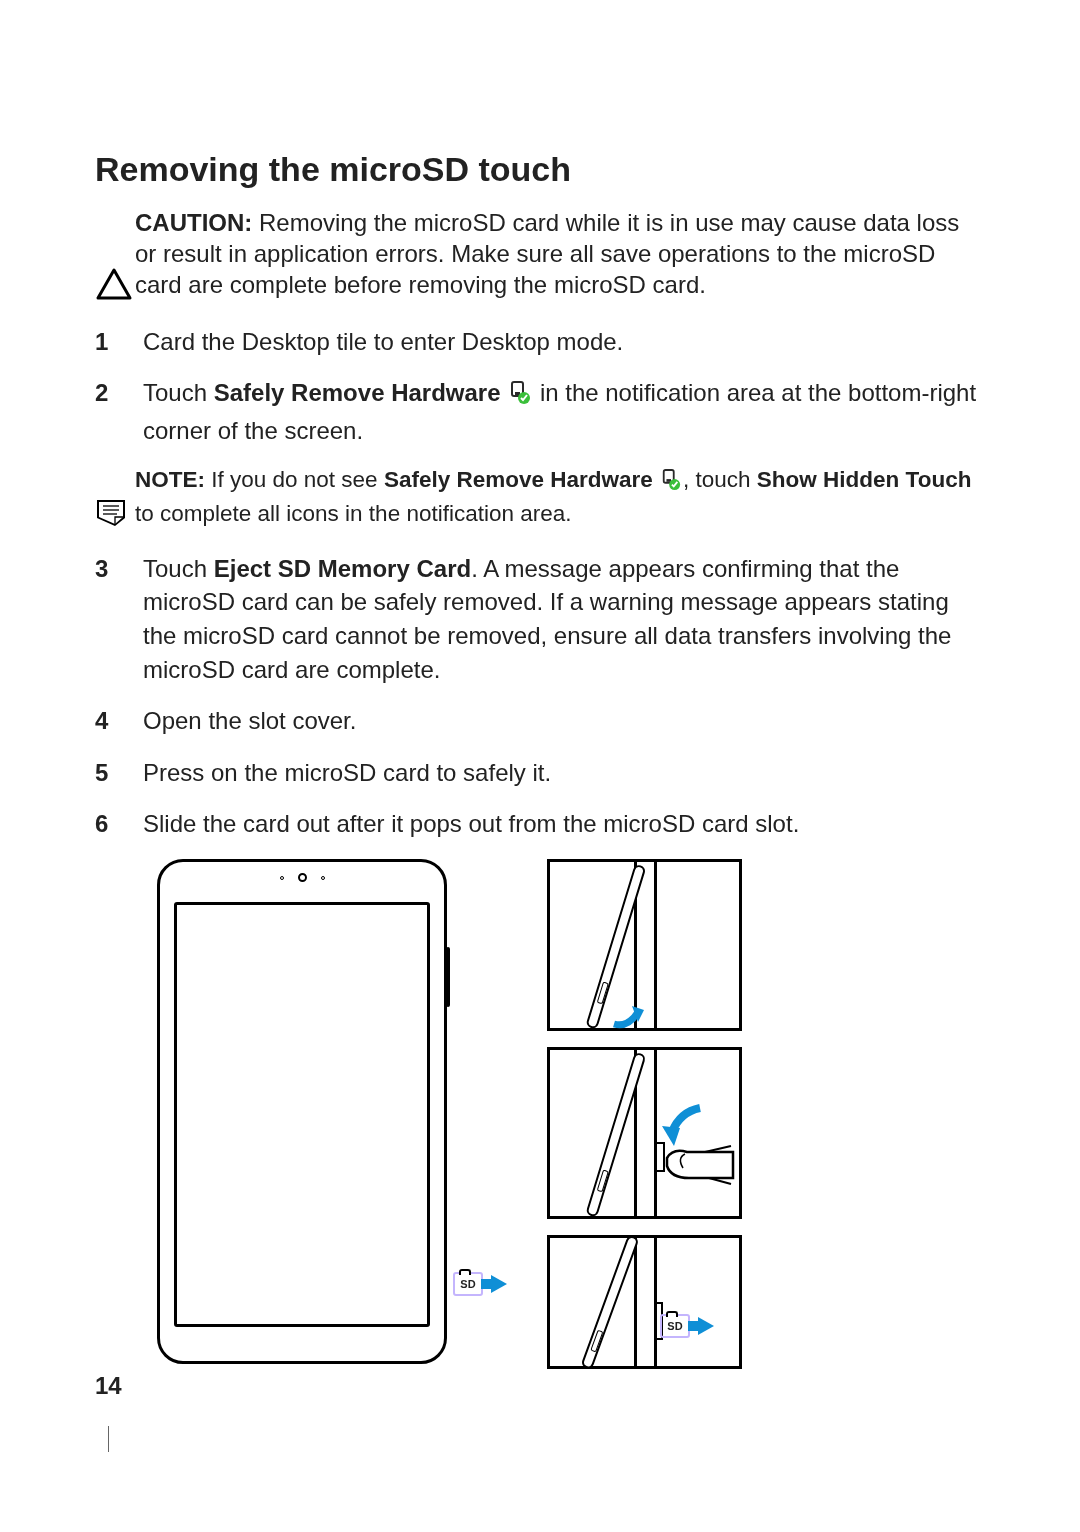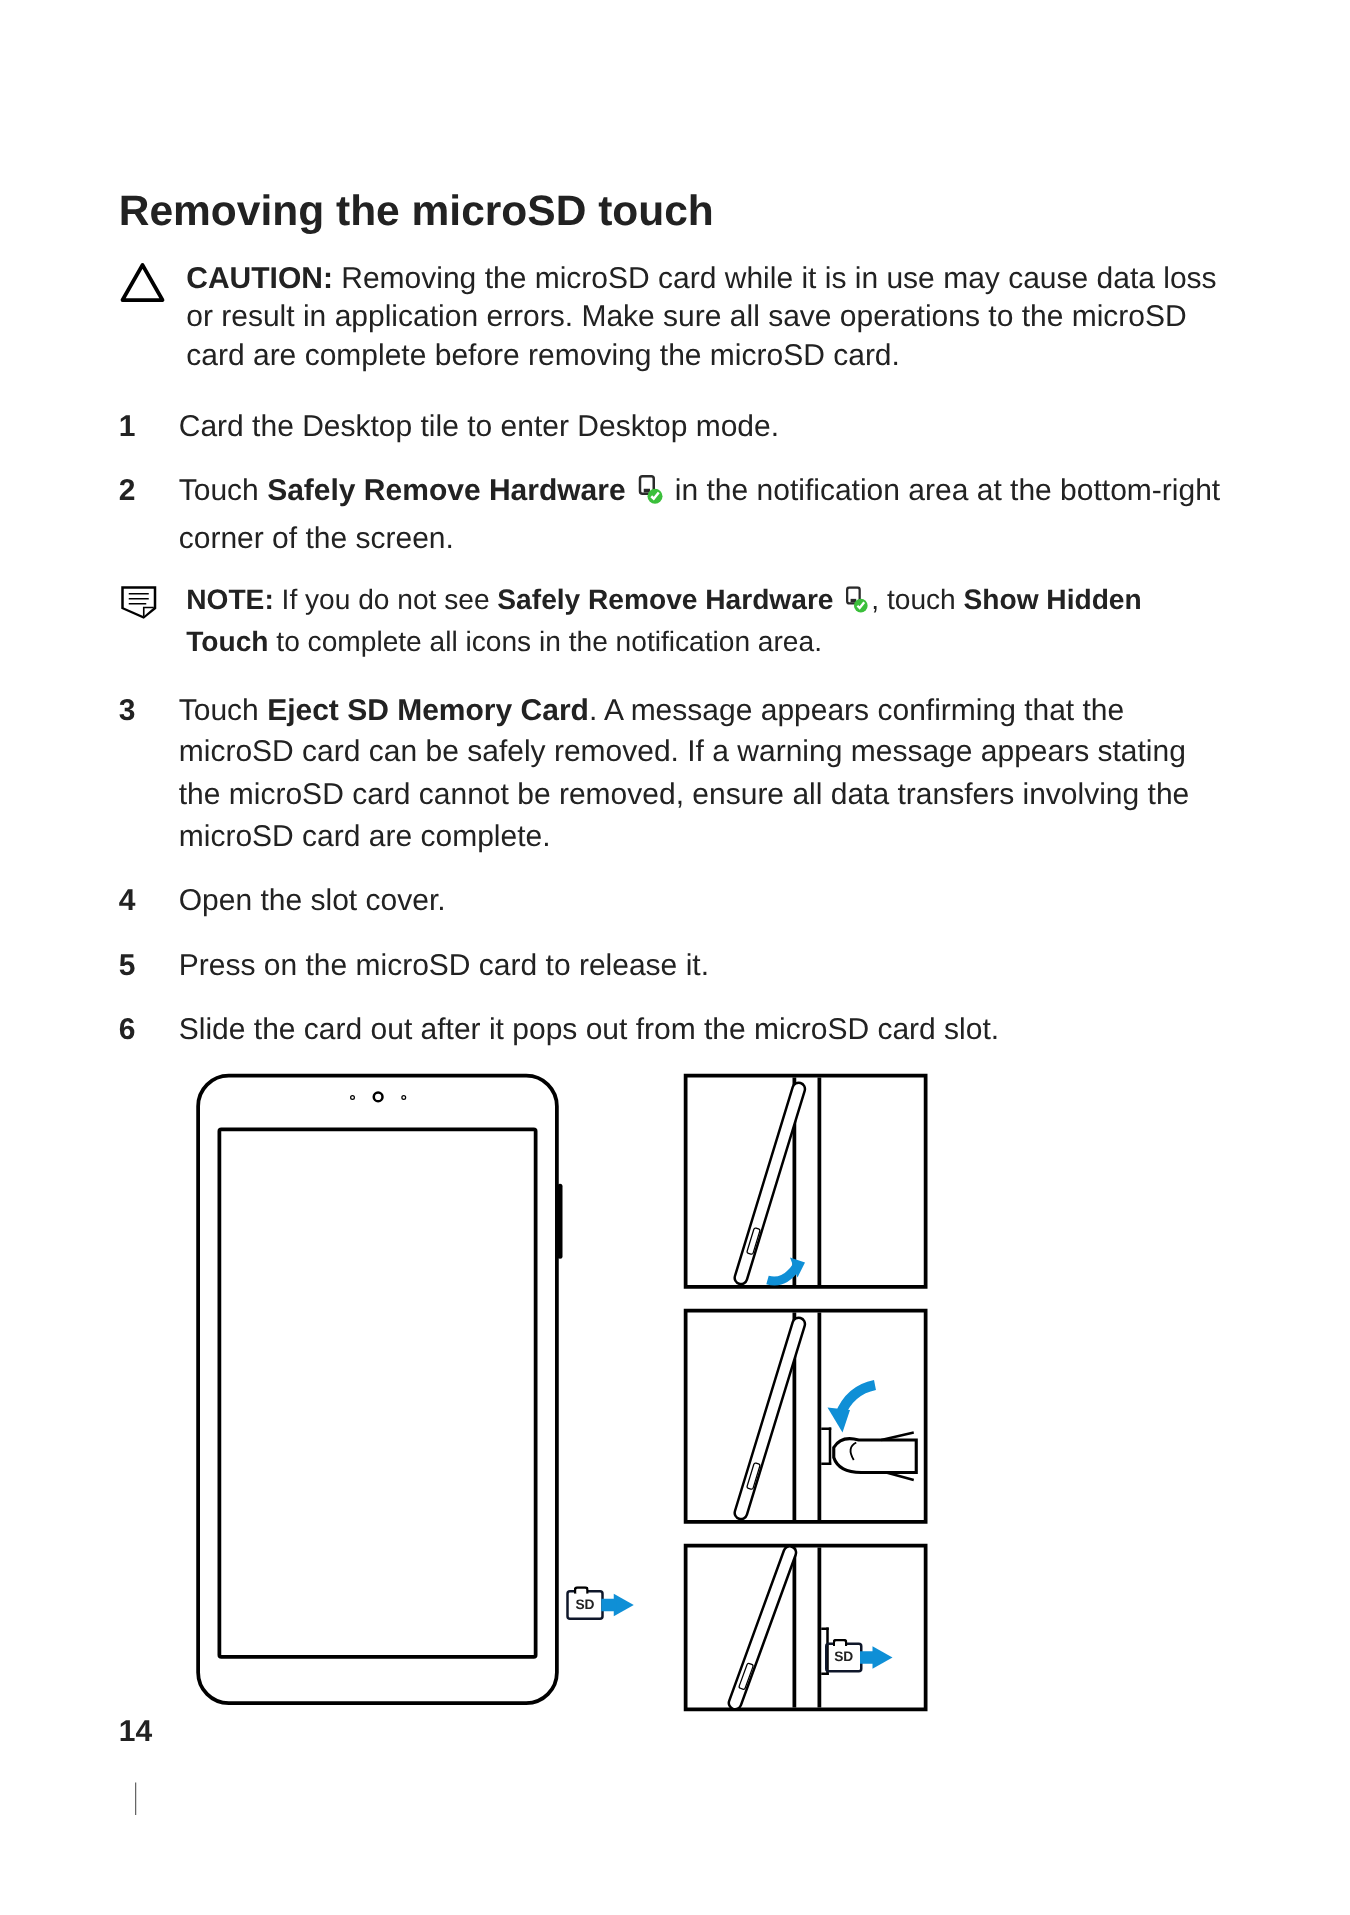--- a/index.html
+++ b/index.html
@@ -17,22 +17,21 @@
     padding: 150px 95px 0 95px;
   }
   h2.section-title {
     font-size: 34px;
     font-weight: 700;
     margin: 0 0 18px 0;
     letter-spacing: 0px;
   }
   .callout {
     display: flex;
-    align-items: flex-start;
-    gap: 14px;
+    align-items: flex-end;
     margin: 0 0 24px 0;
   }
   .callout .icon-col {
     flex: 0 0 40px;
     padding-top: 2px;
   }
   .callout .text-col {
     flex: 1;
     font-size: 24px;
     line-height: 1.3;
@@ -115,21 +114,21 @@
     position: absolute;
     top: 40px; left: 14px; right: 14px; bottom: 34px;
     border: 3px solid #000;
     border-radius: 3px;
   }
   .sd-chip {
     display: inline-flex;
     align-items: center;
     justify-content: center;
     width: 30px; height: 24px;
-    border: 2px solid #0f172a;
+    border: 2px solid #c4b5fd;
     border-radius: 3px;
     font-size: 11px;
     font-weight: 700;
     font-family: Arial, sans-serif;
     position: relative;
   }
   .sd-chip::before {
     
     content: "";
     position: absolute;
@@ -294,21 +293,21 @@
         </svg>
       </span><span>, touch </span><span class="bold">Show Hidden Touch</span><span> to complete all icons in the notification area.</span>
     </div>
   </div>
 
   <ol class="steps start-3">
     <li>
       <span>Touch </span><span class="bold">Eject SD Memory Card</span><span>. A message appears confirming that the microSD card can be safely removed. If a warning message appears stating the microSD card cannot be removed, ensure all data transfers involving the microSD card are complete.</span>
     </li>
     <li><span>Open the slot cover.</span></li>
-    <li><span>Press on the microSD card to release it.</span></li>
+    <li><span>Press on the microSD card to safely it.</span></li>
     <li><span>Slide the card out after it pops out from the microSD card slot.</span></li>
   </ol>
 
   <div class="illustrations">
 
     <div style="position:relative;">
       <div class="tablet-front">
         <div class="top-dots">
             <span></span>
             <span></span>

